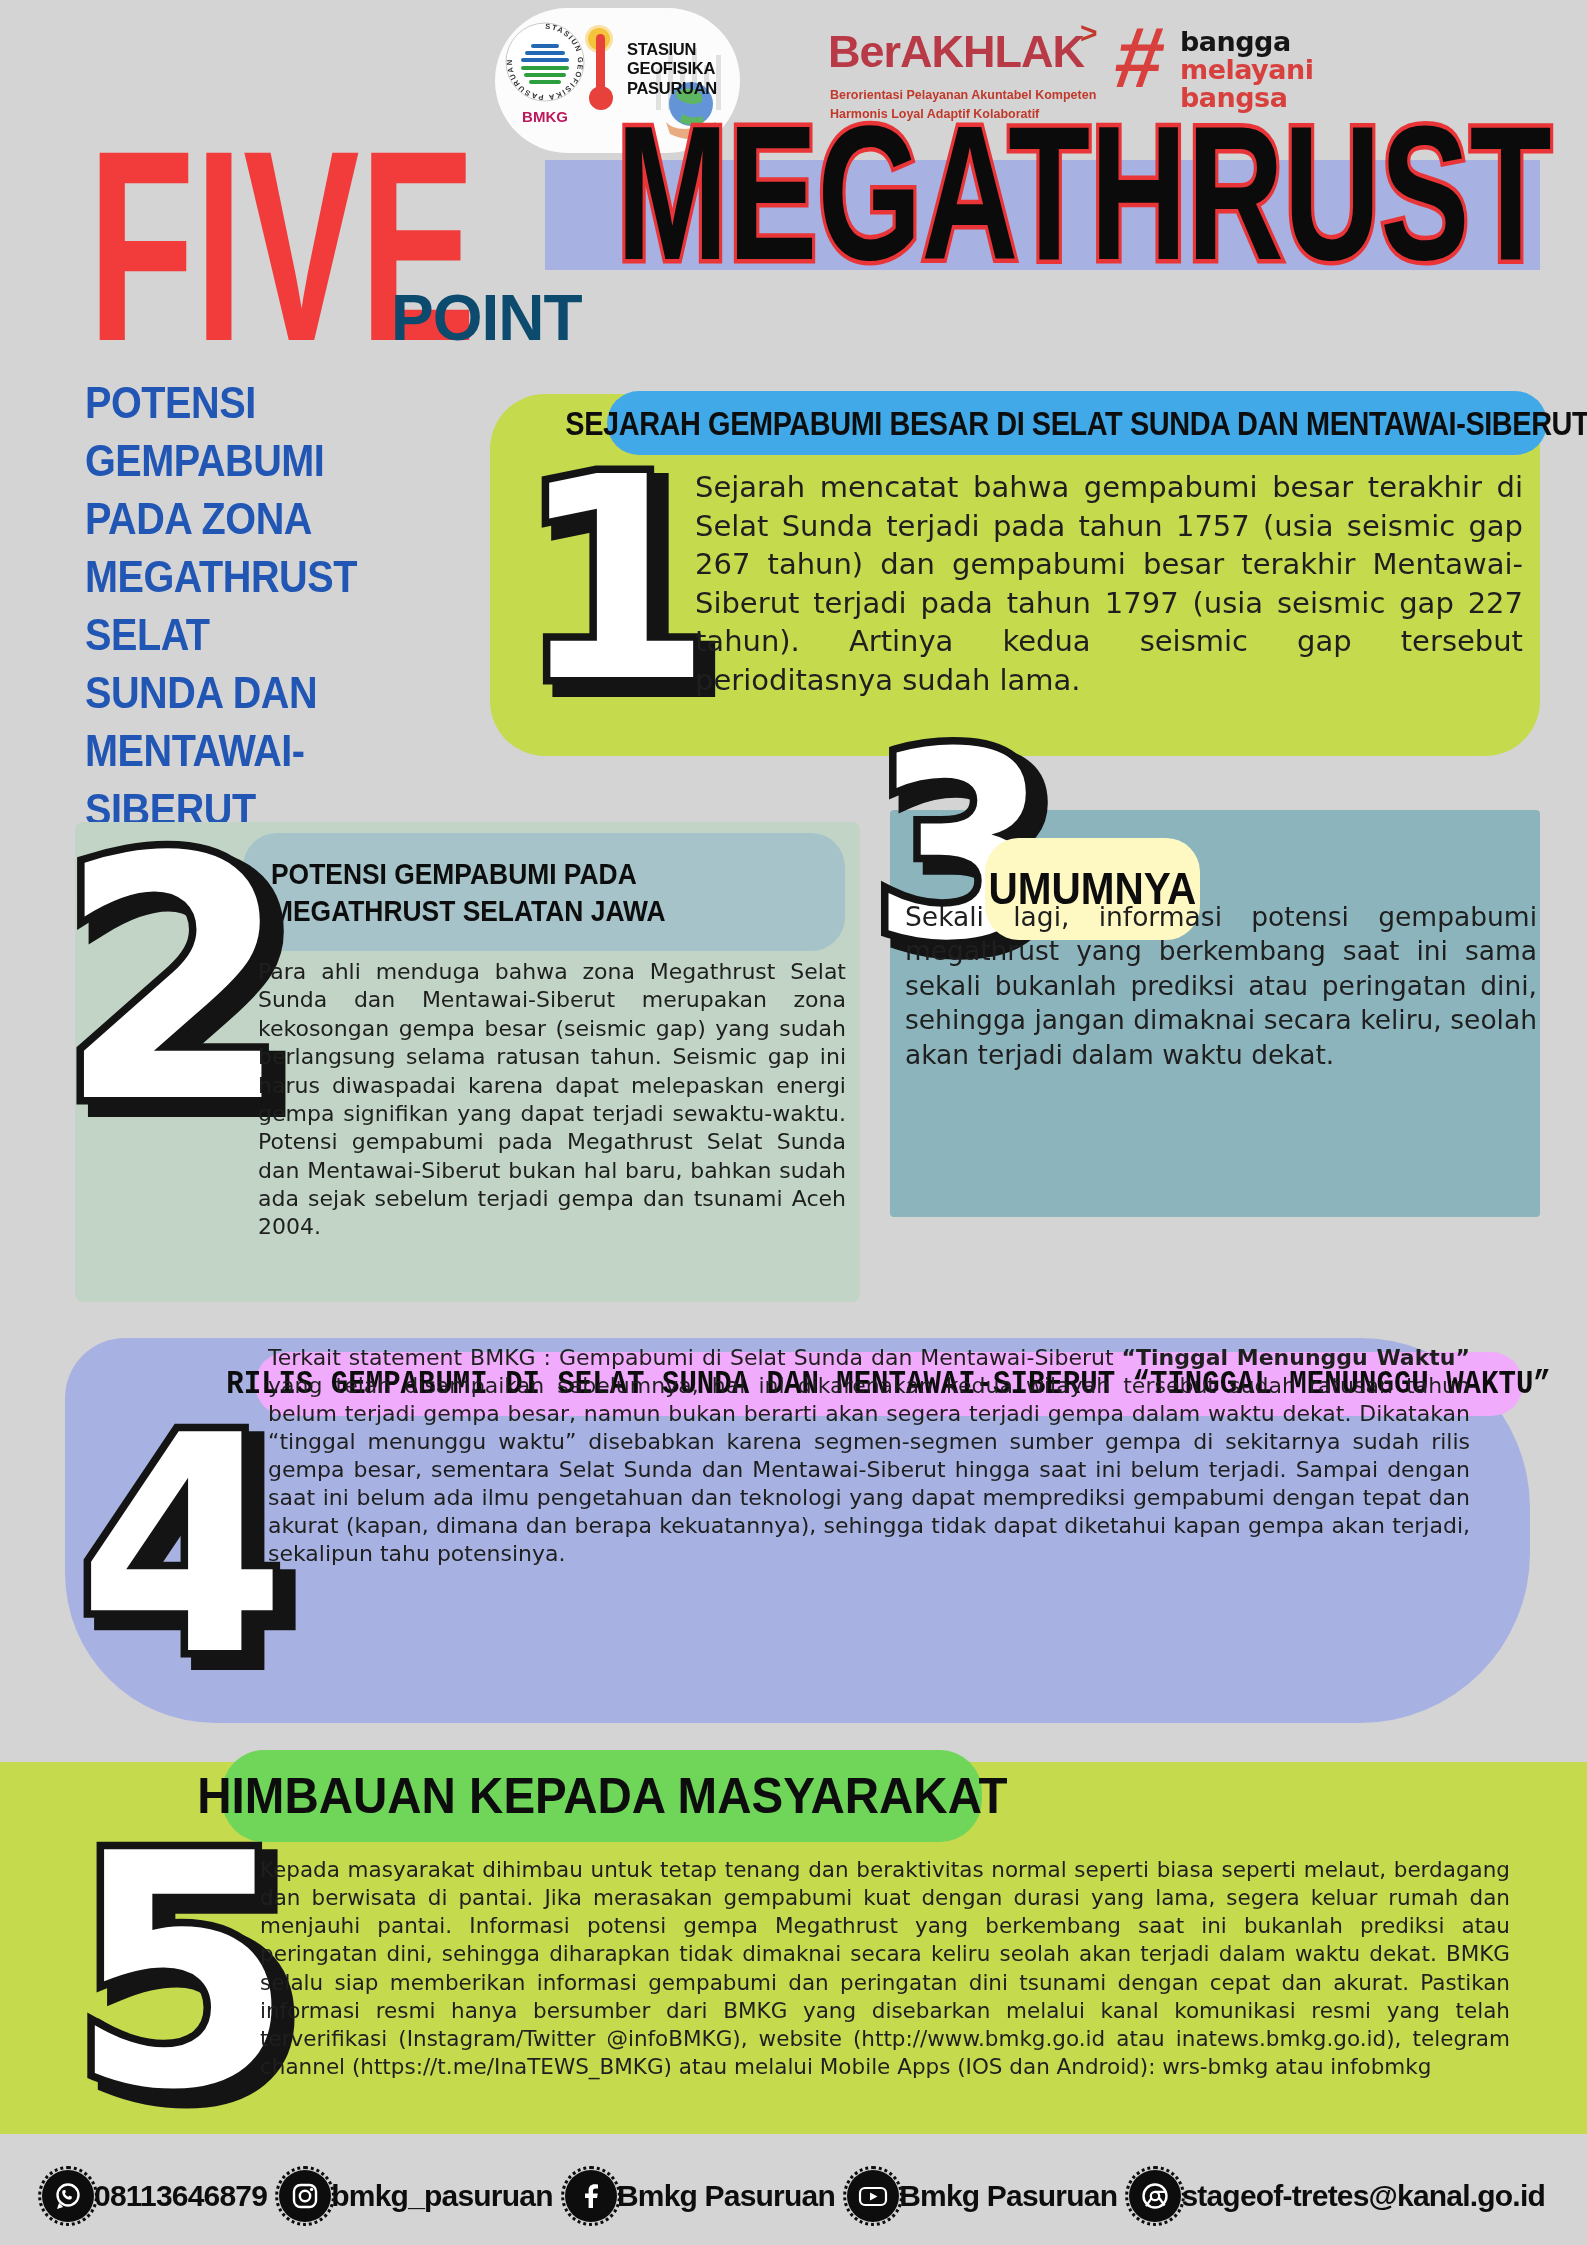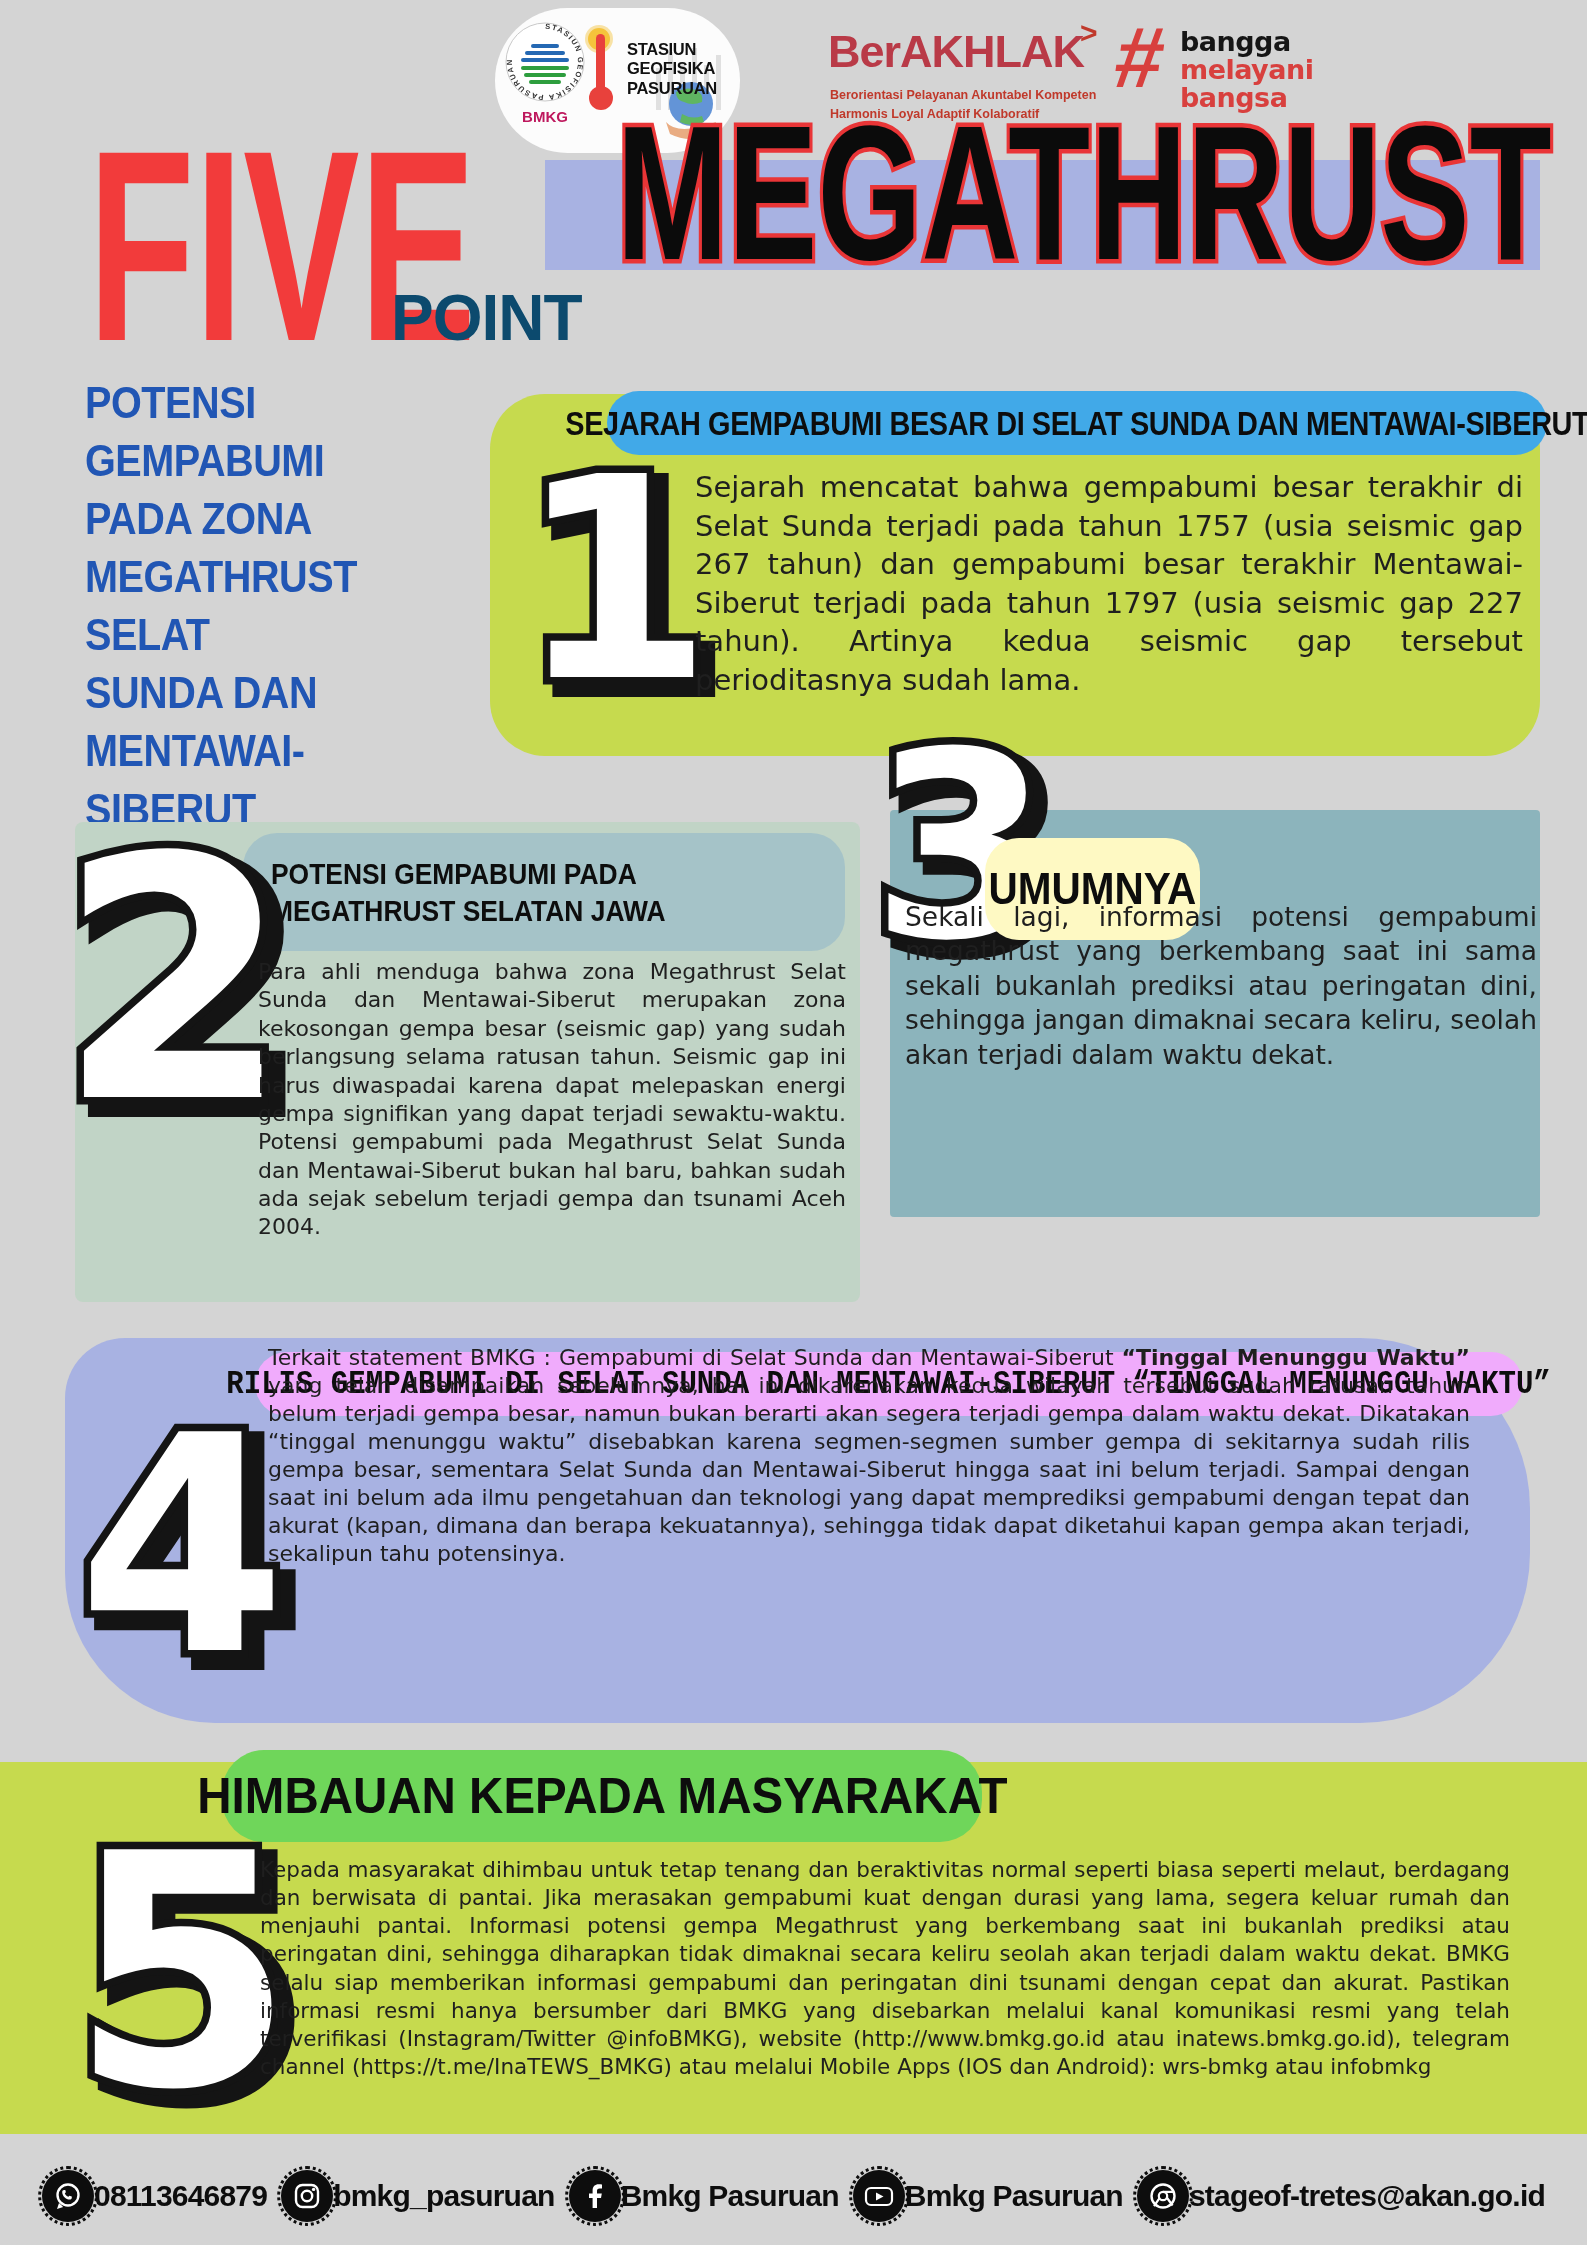--- a/index.html
+++ b/index.html
@@ -257,17 +257,17 @@
     </div>
 
     <div class="contact">
       <div class="badge">
         <svg width="32" height="32" viewBox="0 0 32 32">
           <circle cx="16" cy="16" r="11.5" fill="none" stroke="#fff" stroke-width="2.4"></circle>
           <circle cx="16" cy="16" r="4.2" fill="none" stroke="#fff" stroke-width="2.2"></circle>
           <path d="M16 11.8 l10 0 M12.5 18.2 l-5.5 8 M19.8 17.5 l5.8 8" stroke="#fff" stroke-width="2.2" fill="none"></path>
         </svg>
       </div>
-      <span class="contact-label">stageof-tretes@akan.go.id</span>
+      <span class="contact-label">stageof-tretes@kanal.go.id</span>
     </div>
 
   </div>
 </div>
 
 </body></html>

